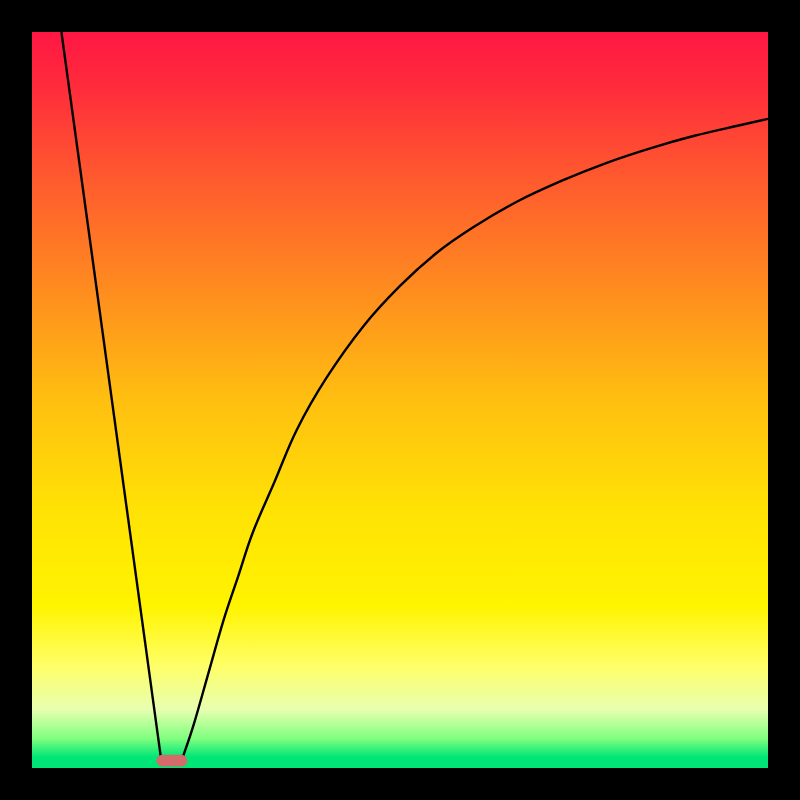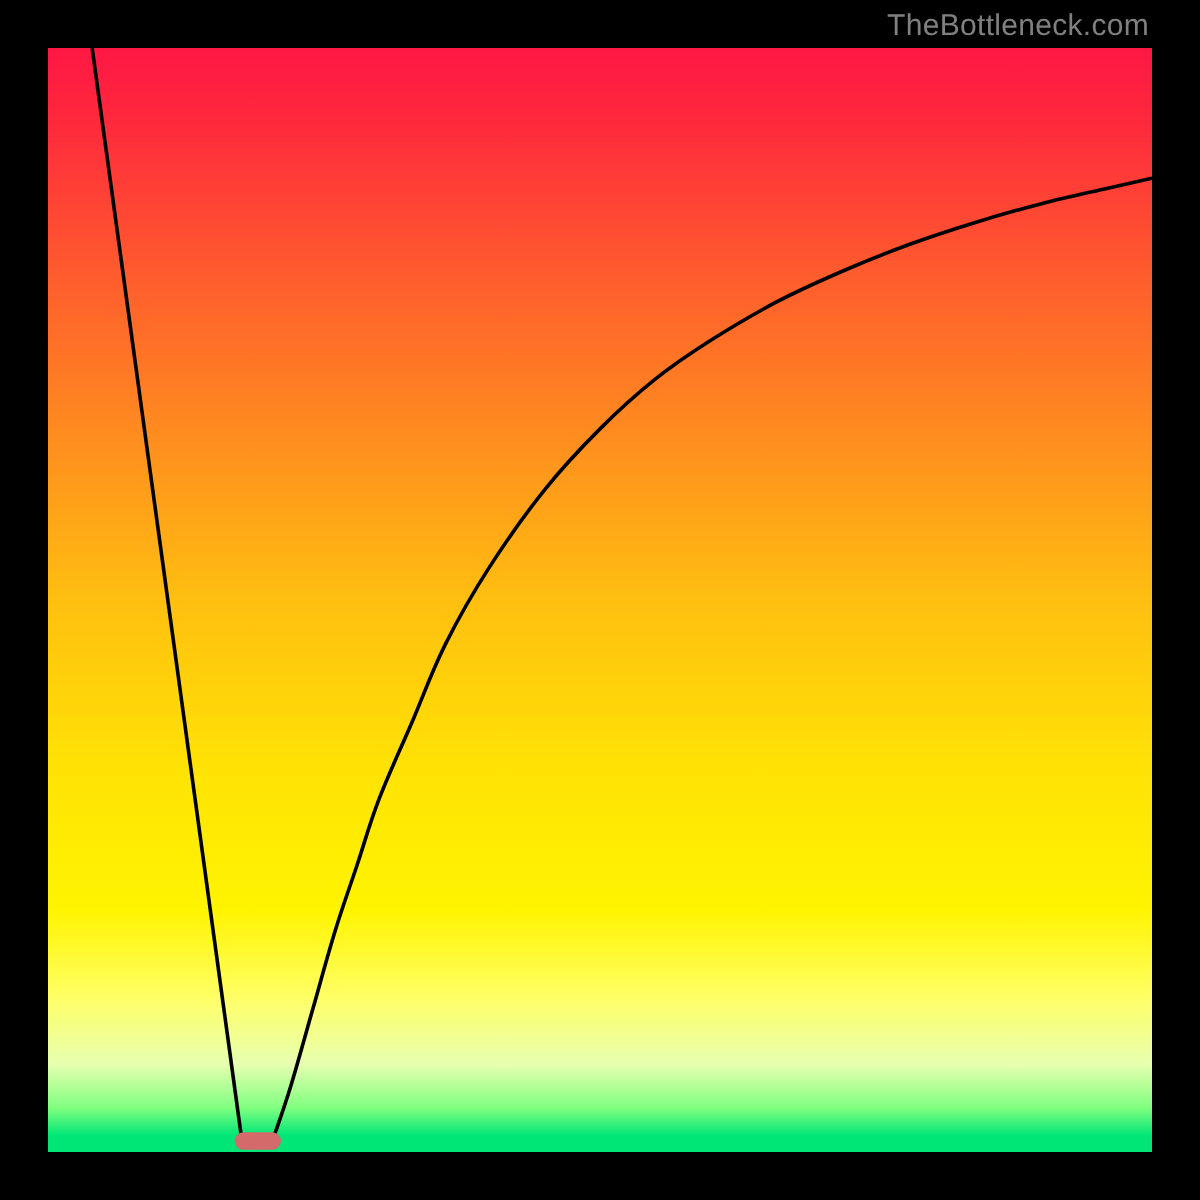--- a/index.html
+++ b/index.html
@@ -34,21 +34,20 @@
   }
   svg {
     display: block;
   }
 </style>
 </head>
 <body>
 
 <div class="frame">
 
-  <div class="watermark">TheBottleneck.com</div>
 
   <div class="plot-area">
     <svg id="chart-svg" width="736" height="736" viewBox="0 0 736 736">
       <defs>
         <linearGradient id="bg-grad" x1="0" y1="0" x2="0" y2="1">
             <stop offset="0.00%" stop-color="#ff1744"></stop>
             <stop offset="7.00%" stop-color="#ff2a3c"></stop>
             <stop offset="20.00%" stop-color="#ff5a2e"></stop>
             <stop offset="35.00%" stop-color="#ff8c1f"></stop>
             <stop offset="50.00%" stop-color="#ffbf10"></stop>

